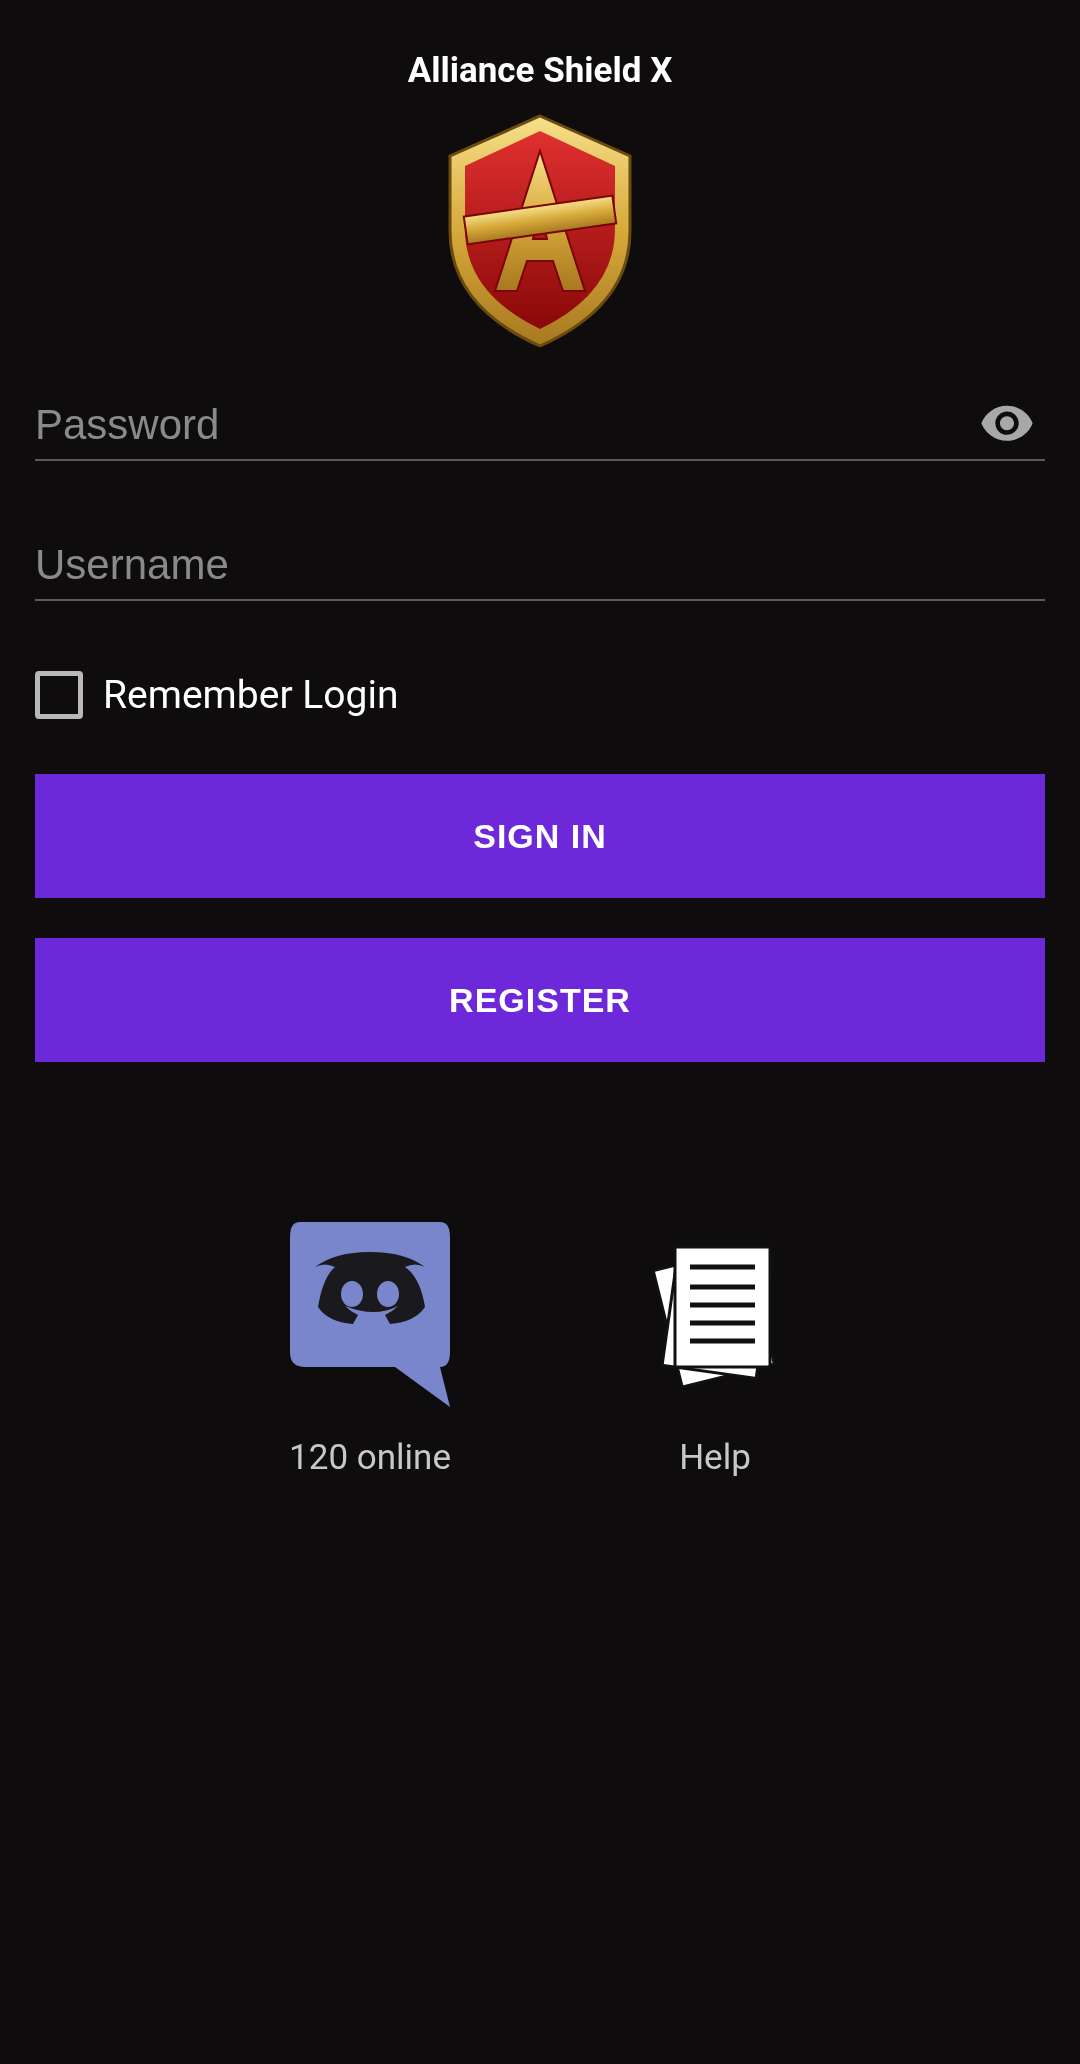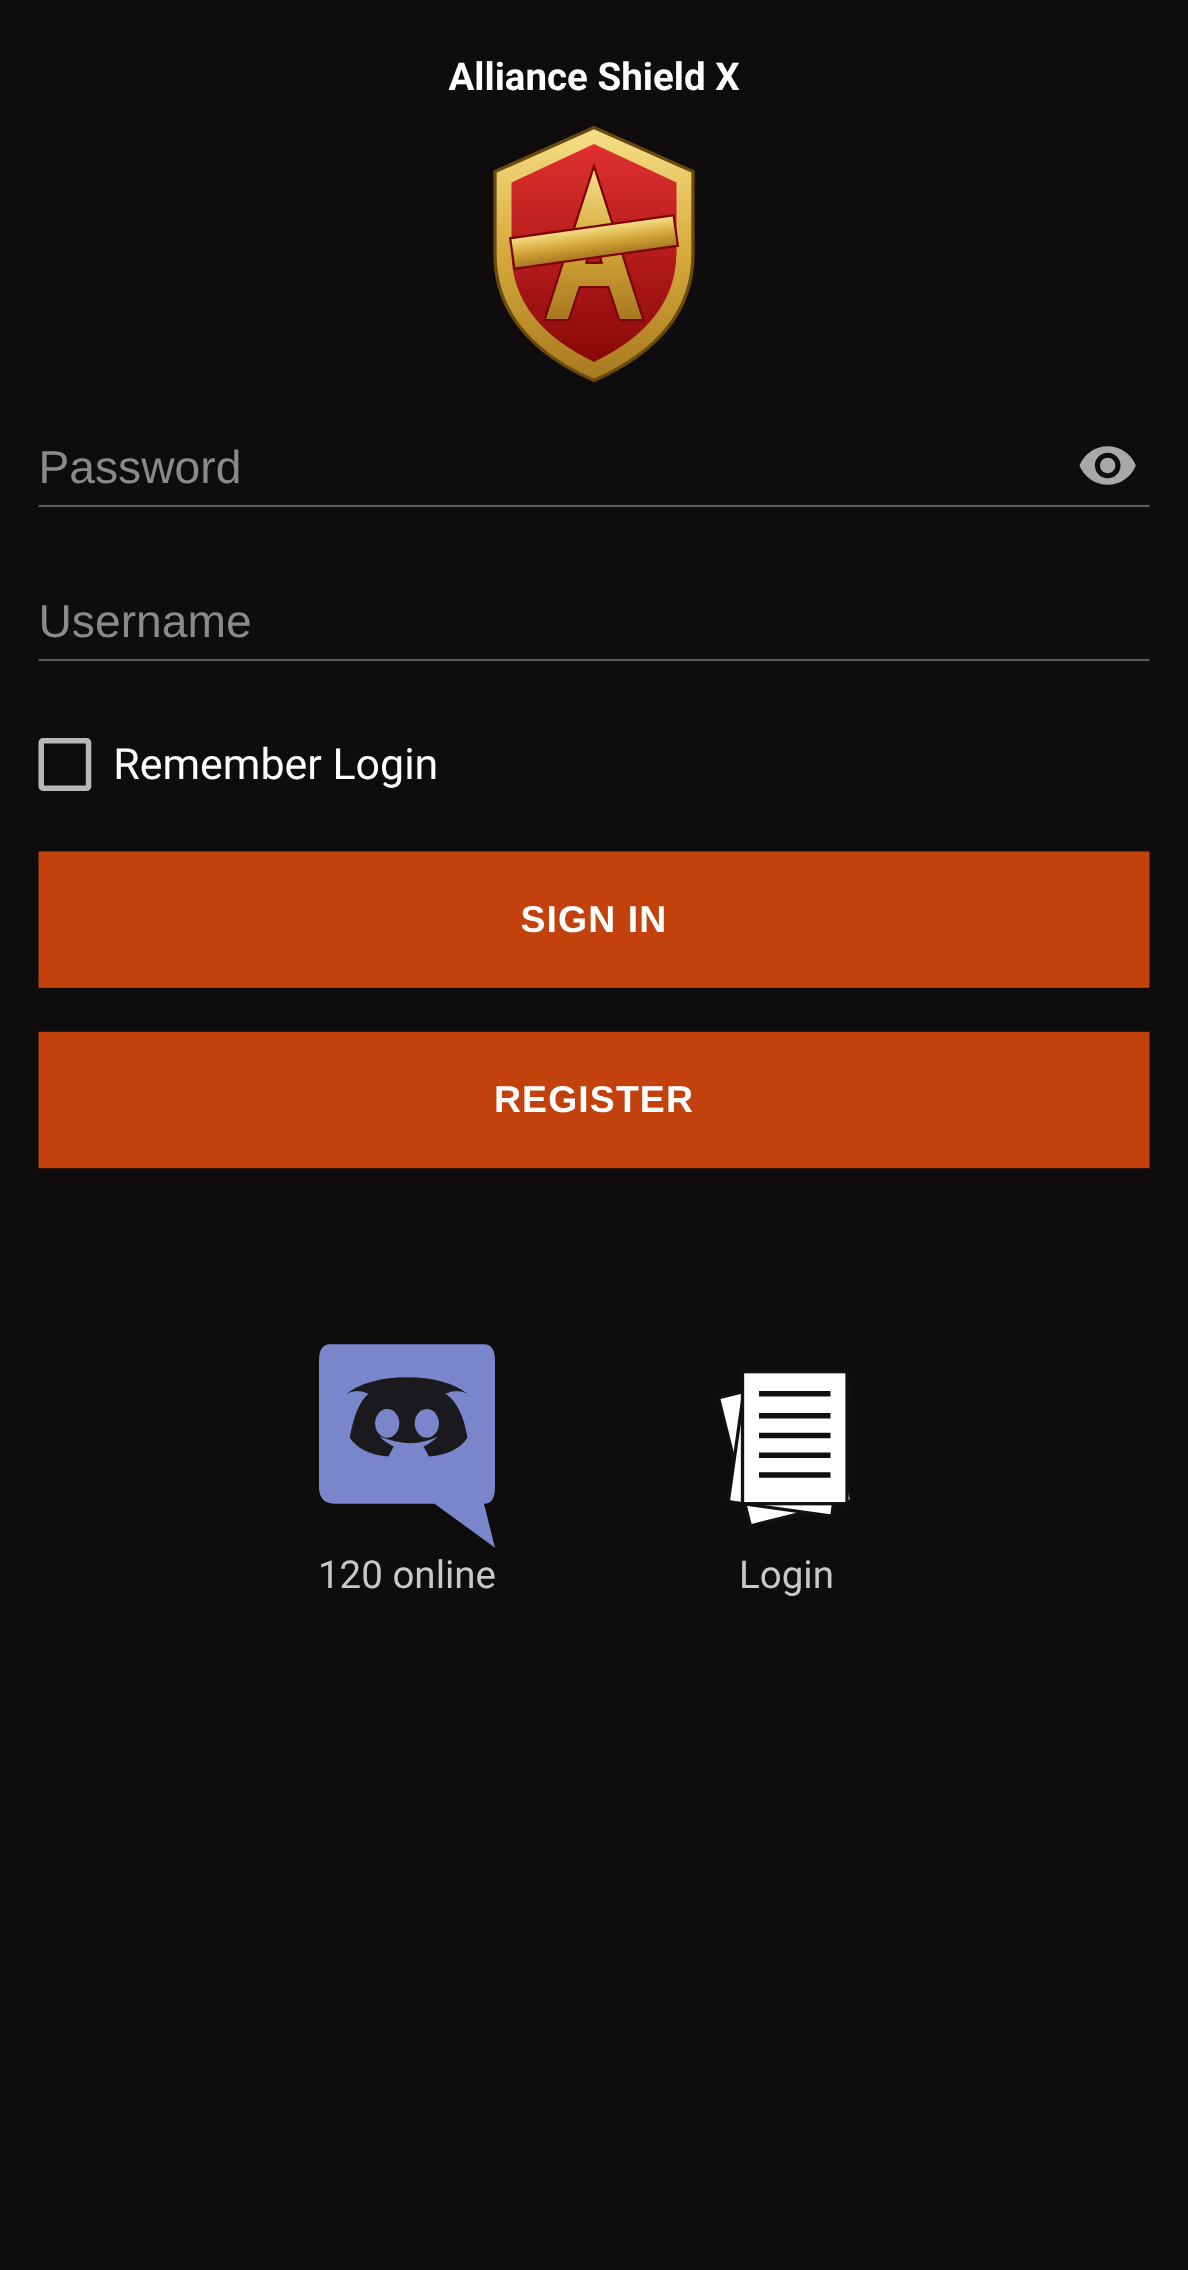--- a/index.html
+++ b/index.html
@@ -75,21 +75,21 @@
     cursor: pointer;
     flex-shrink: 0;
   }
   .remember-label {
     font-size: 39px;
     color: #ffffff;
   }
   .btn {
     width: 100%;
     height: 124px;
-    background: #c2410c;
+    background: #6d28d9;
     color: #ffffff;
     font-size: 34px;
     font-weight: 700;
     letter-spacing: 1px;
     border: none;
     display: flex;
     align-items: center;
     justify-content: center;
     cursor: pointer;
     margin-bottom: 40px;
@@ -99,20 +99,21 @@
     width: 100%;
     display: flex;
     justify-content: center;
     gap: 170px;
     margin-top: 110px;
   }
   .footer-item {
     display: flex;
     flex-direction: column;
     align-items: center;
+    gap: 25px;
     cursor: pointer;
   }
   .discord-icon {
     width: 180px;
     height: 200px;
   }
   .help-icon {
     width: 170px;
     height: 170px;
     margin-top: 15px;
@@ -188,18 +189,18 @@
         <g transform="rotate(8 85 85)">
           <rect x="40" y="25" width="95" height="120" fill="#ffffff" stroke="#111" stroke-width="3"></rect>
         </g>
         <rect x="45" y="20" width="95" height="120" fill="#ffffff" stroke="#111" stroke-width="3"></rect>
         <line x1="60" y1="40" x2="125" y2="40" stroke="#111" stroke-width="5"></line>
         <line x1="60" y1="60" x2="125" y2="60" stroke="#111" stroke-width="5"></line>
         <line x1="60" y1="78" x2="125" y2="78" stroke="#111" stroke-width="5"></line>
         <line x1="60" y1="96" x2="125" y2="96" stroke="#111" stroke-width="5"></line>
         <line x1="60" y1="114" x2="125" y2="114" stroke="#111" stroke-width="5"></line>
       </svg>
-      <span class="footer-label">Login</span>
+      <span class="footer-label">Help</span>
     </div>
 
   </div>
 
 </div>
 
 </body></html>

